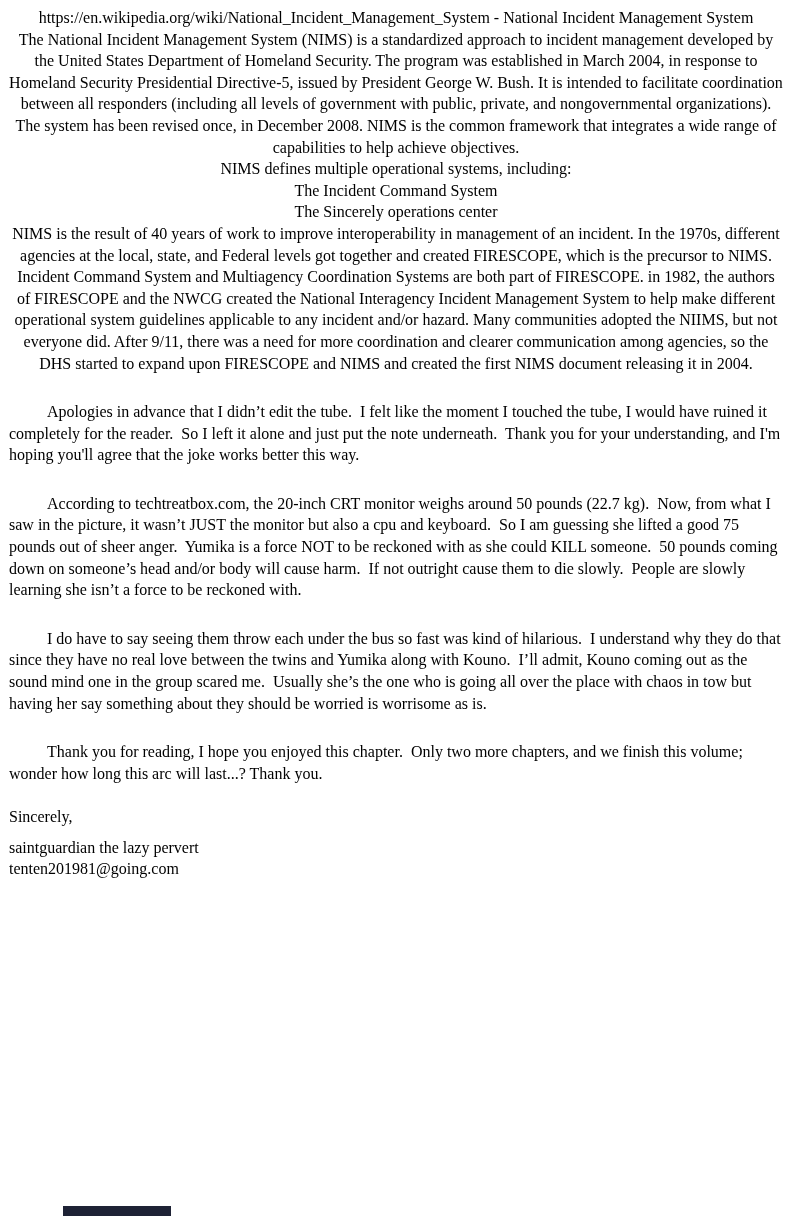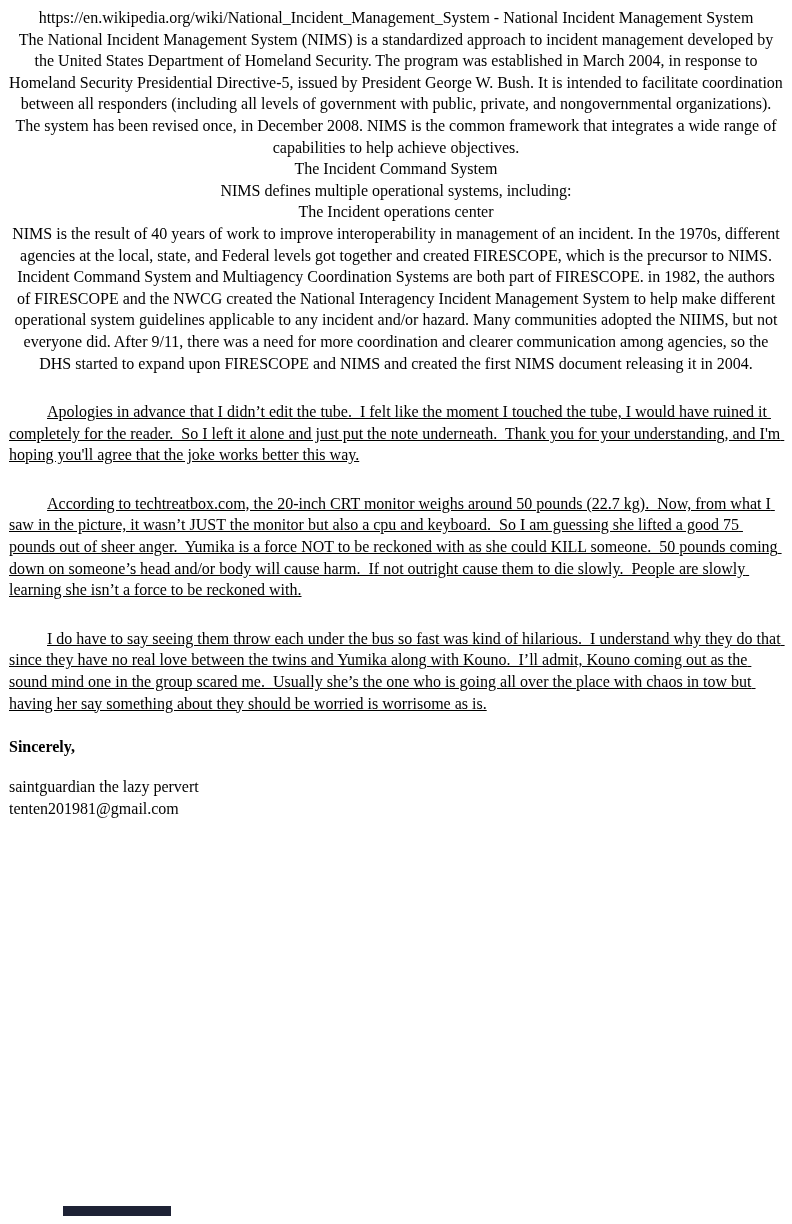--- a/index.html
+++ b/index.html
@@ -26,56 +26,55 @@
   }
   .center {
     text-align: center;
   }
   .letter {
     margin-top: 26px;
   }
   .para {
     text-indent: 38px;
     margin-top: 27px;
-    text-decoration: underline;
   }
   .closing {
     margin-top: 21.6px;
-    font-weight: bold;
   }
   .signature-name {
-    margin-top: 19px;
+    margin-top: 9px;
   }
   .bottom-bar {
     position: absolute;
     left: 63px;
     bottom: 8px;
     width: 108px;
     height: 10px;
     background: #1e2235;
   }
 </style>
 </head>
 <body>
 
 <div class="page">
 
   <div class="wiki">
     <p class="center">https://en.wikipedia.org/wiki/National_Incident_Management_System - National Incident Management System</p>
     <p class="center">The National Incident Management System (NIMS) is a standardized approach to incident management developed by the United States Department of Homeland Security. The program was established in March 2004, in response to Homeland Security Presidential Directive-5, issued by President George W. Bush. It is intended to facilitate coordination between all responders (including all levels of government with public, private, and nongovernmental organizations). The system has been revised once, in December 2008. NIMS is the common framework that integrates a wide range of capabilities to help achieve objectives.</p>
+    <p class="center">NIMS defines multiple operational systems, including:</p>
     <p class="center">The Incident Command System</p>
-    <p class="center">NIMS defines multiple operational systems, including:</p>
-    <p class="center">The Incident operations center</p>
+    <p class="center">The Sincerely operations center</p>
     <p class="center">NIMS is the result of 40 years of work to improve interoperability in management of an incident. In the 1970s, different agencies at the local, state, and Federal levels got together and created FIRESCOPE, which is the precursor to NIMS. Incident Command System and Multiagency Coordination Systems are both part of FIRESCOPE. in 1982, the authors of FIRESCOPE and the NWCG created the National Interagency Incident Management System to help make different operational system guidelines applicable to any incident and/or hazard. Many communities adopted the NIIMS, but not everyone did. After 9/11, there was a need for more coordination and clearer communication among agencies, so the DHS started to expand upon FIRESCOPE and NIMS and created the first NIMS document releasing it in 2004.</p>
   </div>
 
   <div class="letter">
     <p class="para">Apologies in advance that I didn’t edit the tube.  I felt like the moment I touched the tube, I would have ruined it completely for the reader.  So I left it alone and just put the note underneath.  Thank you for your understanding, and I'm hoping you'll agree that the joke works better this way.</p>
     <p class="para">According to techtreatbox.com, the 20-inch CRT monitor weighs around 50 pounds (22.7 kg).  Now, from what I saw in the picture, it wasn’t JUST the monitor but also a cpu and keyboard.  So I am guessing she lifted a good 75 pounds out of sheer anger.  Yumika is a force NOT to be reckoned with as she could KILL someone.  50 pounds coming down on someone’s head and/or body will cause harm.  If not outright cause them to die slowly.  People are slowly learning she isn’t a force to be reckoned with.</p>
     <p class="para">I do have to say seeing them throw each under the bus so fast was kind of hilarious.  I understand why they do that since they have no real love between the twins and Yumika along with Kouno.  I’ll admit, Kouno coming out as the sound mind one in the group scared me.  Usually she’s the one who is going all over the place with chaos in tow but having her say something about they should be worried is worrisome as is.</p>
+    <p class="para">Thank you for reading, I hope you enjoyed this chapter.  Only two more chapters, and we finish this volume; wonder how long this arc will last...? Thank you.</p>
     <p class="closing">Sincerely,</p>
     <p class="signature-name">saintguardian the lazy pervert</p>
-    <p>tenten201981@gmail.com</p>
+    <p>tenten201981@going.com</p>
   </div>
 
   <div class="bottom-bar"></div>
 
 </div>
 
 </body></html>

